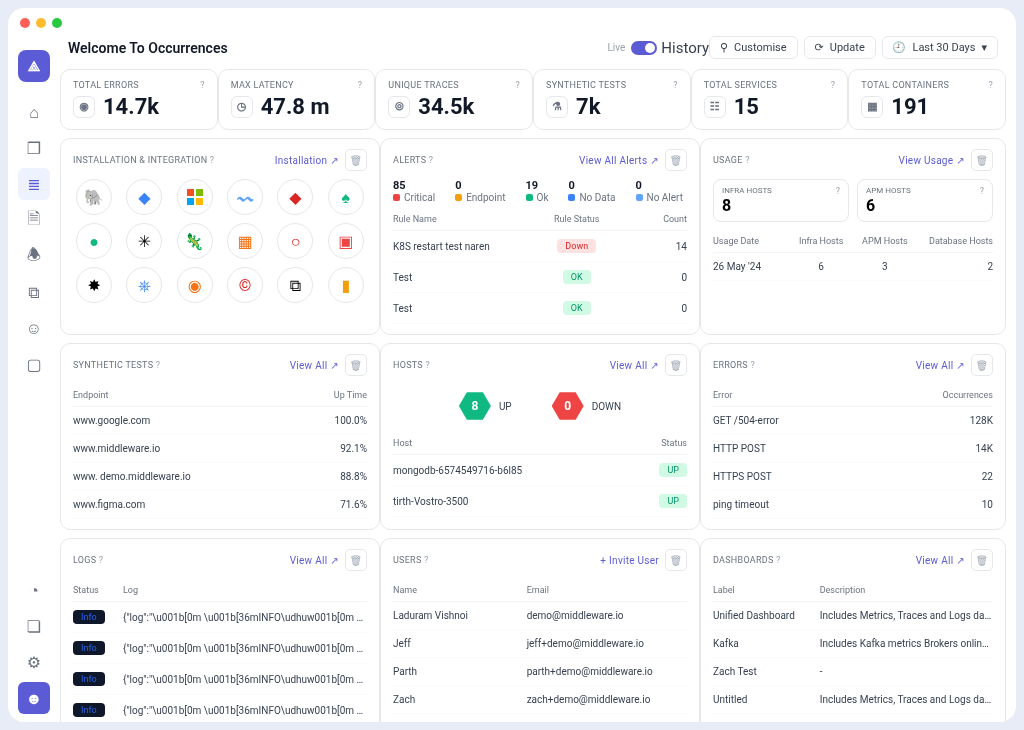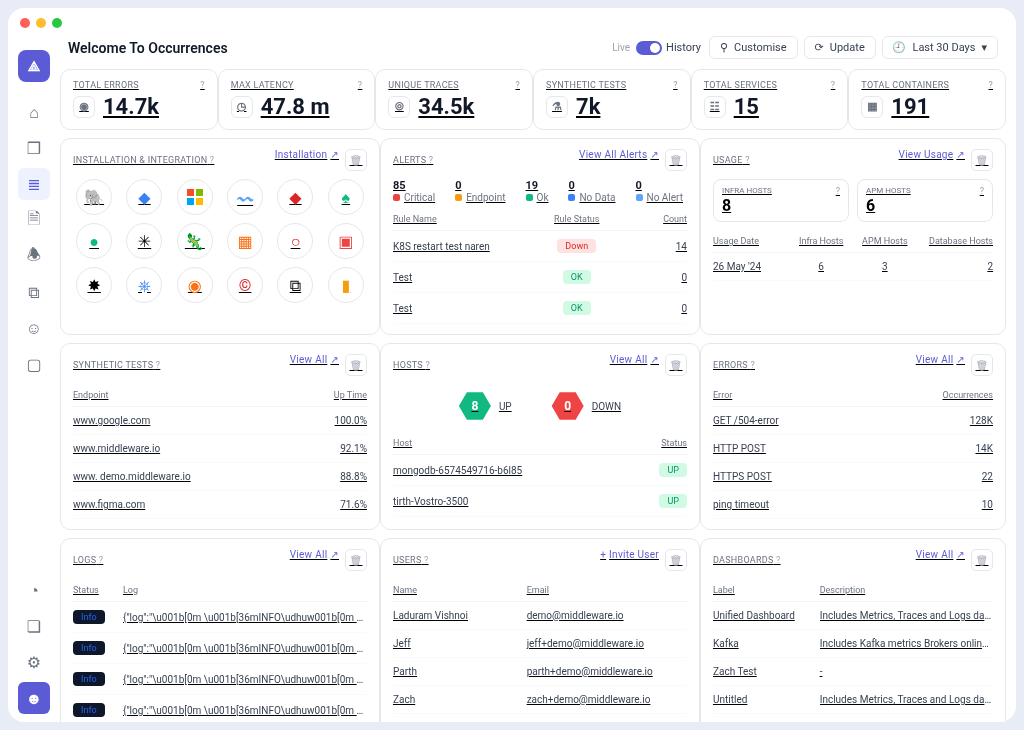--- a/index.html
+++ b/index.html
@@ -15,27 +15,27 @@
 .sb-icon.active { background:#eef2ff; color:#5b5bd6; }
 .sb-spacer { flex:1; }
 .content { flex:1; padding:6px 10px 10px 0; overflow-y:auto; }
 .topbar { display:flex; align-items:center; padding:20px 8px 10px 8px; }
 .title { font-size:14px; font-weight:600; color:#111827; }
 .spacer { flex:1; }
 .pill { display:flex; align-items:center; gap:6px; padding:4px 10px; border:1px solid #e5e7eb; border-radius:6px; font-size:11px; color:#374151; cursor:pointer; }
 .pill + .pill { margin-left:6px; }
 .toggle { width:26px; height:14px; background:#5b5bd6; border-radius:999px; position:relative; margin:0 4px; }
 .toggle::after { content:''; position:absolute; width:10px; height:10px; background:#fff; border-radius:50%; top:2px; right:2px; }
-.row { display:flex; gap:0; margin-bottom:8px;text-decoration:underline; }
+.row { display:flex; gap:0; margin-bottom:8px; }
 .card { background:#fff; border:1px solid #e5e7eb; border-radius:10px; padding:10px 12px; flex:1; min-width:0; }
 .stat-label { font-size:9px; color:#6b7280; text-transform:uppercase; letter-spacing:.03em; display:flex; align-items:center; justify-content:space-between; }
 .stat-val { font-size:22px; font-weight:700; color:#111827; margin-top:4px; display:flex; align-items:center; gap:8px; }
 .stat-ico { width:22px; height:22px; border:1px solid #e5e7eb; border-radius:6px; display:flex; align-items:center; justify-content:center; font-size:11px; color:#6b7280; }
 .card-hd { display:flex; align-items:center; justify-content:space-between; font-size:9px; color:#6b7280; text-transform:uppercase; letter-spacing:.03em; margin-bottom:8px; }
-.hd-act { display:flex; align-items:flex-start; gap:6px; }
+.hd-act { display:flex; align-items:center; gap:6px; }
 .link { color:#5b5bd6; font-size:10px; cursor:pointer; display:flex; align-items:center; gap:3px; text-transform:none; }
 .trash { width:22px; height:22px; border:1px solid #e5e7eb; border-radius:5px; display:flex; align-items:center; justify-content:center; cursor:pointer; color:#9ca3af; font-size:10px; }
 .int-grid { display:grid; grid-template-columns:repeat(6,1fr); gap:8px; }
 .int-tile { width:36px; height:36px; border:1px solid #e5e7eb; border-radius:50%; display:flex; align-items:center; justify-content:center; margin:0 auto; font-size:16px; }
 .alert-sum { display:flex; gap:20px; margin-bottom:5px; }
 .al { font-size:10px; }
 .al b { display:block; font-size:11px; color:#111827; }
 .al span { display:flex; align-items:center; gap:4px; color:#6b7280; }
 .dot { width:7px; height:7px; border-radius:2px; }
 .tbl { width:100%; font-size:10px; }
@@ -84,21 +84,21 @@
       <div class="sb-icon">⚙</div>
       <div class="sb-icon" style="background:#5b5bd6;color:#fff;margin-bottom:8px">☻</div>
     </div>
 
     <div class="content">
       <div class="topbar">
         <div class="title">Welcome To Occurrences</div>
         <div class="spacer"></div>
         <span class="live-label">Live</span>
         <div class="toggle"></div>
-        <span style="font-size:11px;color:#374151;margin-right:8px">History</span>
+        <span style="font-size:15px;color:#374151;">History</span>
         <div class="pill">
             <span>⚲</span>
             <span>Customise</span>
           </div>
         <div class="pill">
             <span>⟳</span>
             <span>Update</span>
           </div>
         <div class="pill">
             <span>🕘</span>

